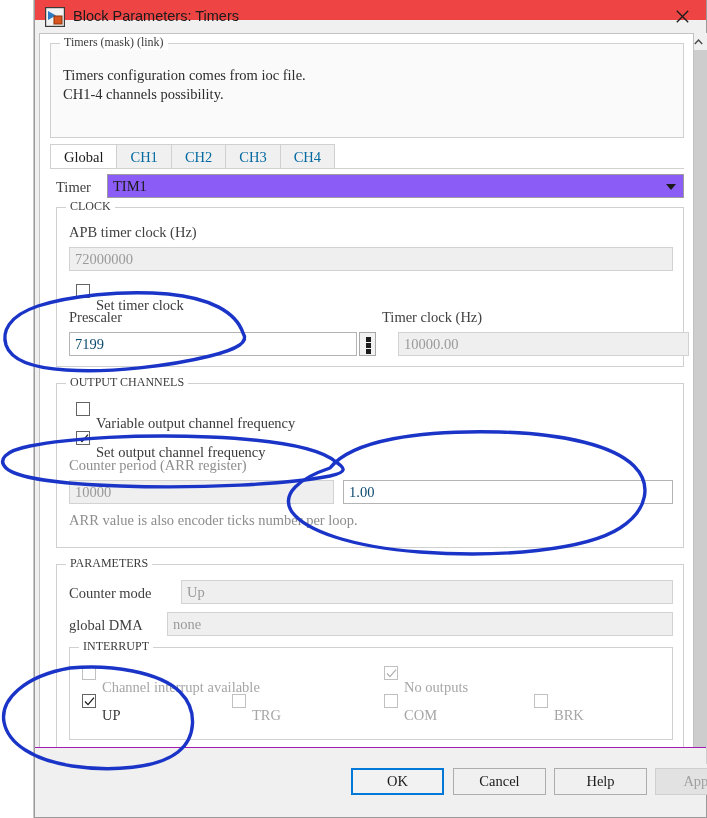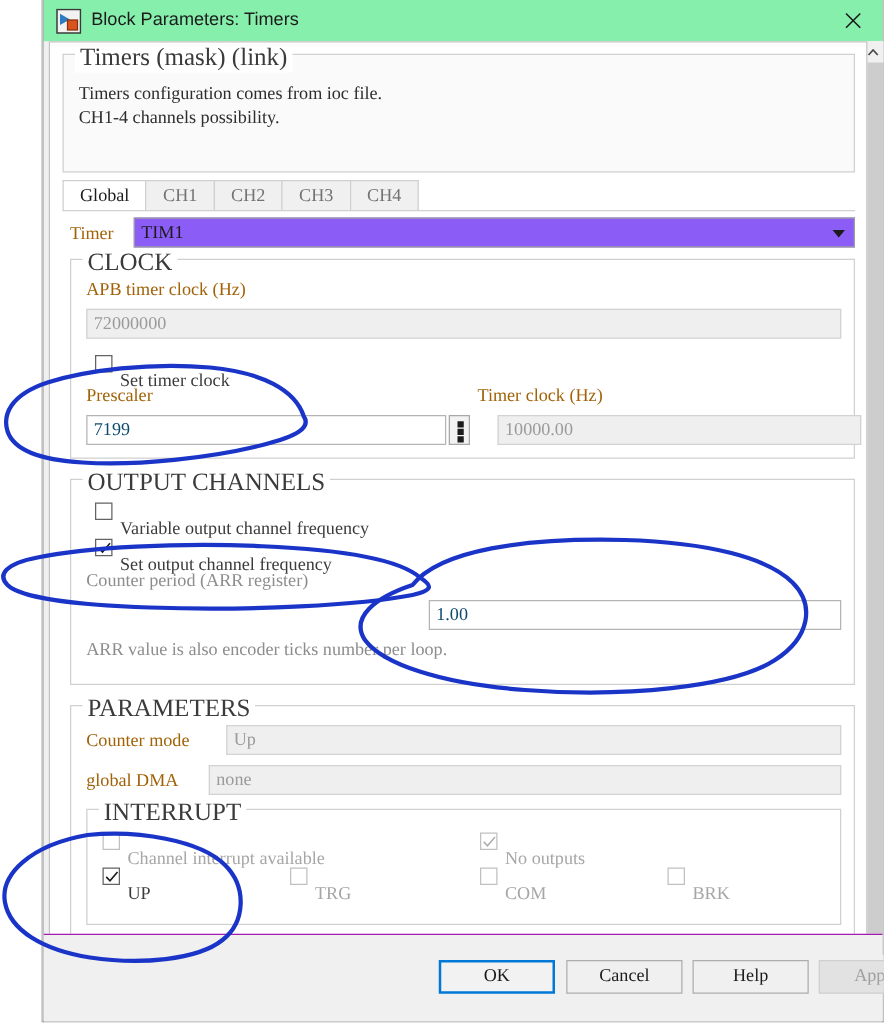--- a/index.html
+++ b/index.html
@@ -16,22 +16,22 @@
   }
   #left-strip{
     position:absolute;left:0;top:0;width:34px;height:818px;
     background:#ffffff;
   }
   #left-strip .edge{
     position:absolute;right:0;top:0;width:1px;height:818px;background:#c8c8c8;
   }
   
   #titlebar{
-    position:absolute;left:0;top:0;width:100%;height:34px;
-    background:#86efac;box-sizing:border-box;
+    position:absolute;left:0;top:0;width:100%;height:20px;
+    background:#ef4444;box-sizing:border-box;
   }
   #app-icon{
     position:absolute;left:10px;top:7px;width:20px;height:20px;
   }
   #title-text{
     position:absolute;left:38px;top:8px;
     font-family:"Liberation Sans",sans-serif;font-size:14.5px;color:#1b1b1b;
     white-space:nowrap;
   }
   #close-btn{
@@ -61,42 +61,42 @@
   #vscroll .thumb{
     position:absolute;left:0;top:17px;width:17px;height:714px;background:#cdcdcd;
   }
   .chev{position:absolute;left:4px;top:6px;}
   
   .group{
     position:absolute;border:1px solid #d0d0d0;box-sizing:border-box;
   }
   .group > .legend{
     position:absolute;top:-9px;left:9px;background:#ffffff;padding:0 4px;
-    font-size:20px;color:#3b3b3b;white-space:nowrap;
+    font-size:12px;color:#3b3b3b;white-space:nowrap;
   }
   #maskgroup{left:10px;top:9px;width:634px;height:95px;background:#fafafa;}
   #maskdesc{
     position:absolute;left:12px;top:22px;font-size:14.5px;color:#2d2d2d;
     line-height:19px;white-space:pre;
   }
   
   #tabs{position:absolute;left:10px;top:110px;height:25px;}
   .tab{
     position:relative;display:inline-block;height:25px;line-height:24px;
-    padding:0 13px;font-size:14.5px;color:#737373;box-sizing:border-box;
+    padding:0 13px;font-size:14.5px;color:#0369a1;box-sizing:border-box;
     background:#f0f0f0;border:1px solid #d0d0d0;border-bottom:none;
     margin-right:-1px;vertical-align:top;cursor:default;
   }
   .tab.active{background:#ffffff;color:#1b1b1b;}
   #tabpane{
     position:absolute;left:10px;top:134px;width:634px;height:600px;
     background:#ffffff;border-top:1px solid #d0d0d0;box-sizing:border-box;
   }
   
-  .lbl{position:absolute;font-size:14.5px;color:#a16207;white-space:nowrap;}
+  .lbl{position:absolute;font-size:14.5px;color:#404040;white-space:nowrap;}
   .lbl.dim{color:#8d8d8d;}
   .field{
     position:absolute;box-sizing:border-box;height:24px;
     border:1px solid #b4b4b4;background:#ffffff;
     font-size:14.5px;color:#0c4a6e;line-height:22px;padding:0 5px;
     white-space:nowrap;overflow:hidden;
   }
   .field.readonly{background:#efefef;border-color:#d2d2d2;color:#9a9a9a;}
   .combo{
     position:absolute;box-sizing:border-box;height:24px;
@@ -240,20 +240,21 @@
           <div class="cbrow" style="left:19px;top:45px;">
             <span class="cbox">
               <svg class="tick" width="11" height="11" viewBox="0 0 11 11">
                 <polyline points="1,5.5 4,8.6 10,1.6" fill="none" stroke="#1b1b1b" stroke-width="1.3"></polyline>
               </svg>
             </span>
             <span class="cbtext">Set output channel frequency</span>
           </div>
 
           <div class="lbl dim" style="left:12px;top:73px;">Counter period (ARR register)</div>
+          <div class="field readonly" style="left:12px;top:96px;width:265px;">10000</div>
 
           <div class="field" style="left:286px;top:96px;width:330px;">1.00</div>
 
           <div class="lbl dim" style="left:12px;top:128px;">ARR value is also encoder ticks number per loop.</div>
         </div>
 
         <div class="group" style="left:6px;top:395px;width:628px;height:195px;">
           <div class="legend">PARAMETERS</div>
 
           <div class="lbl" style="left:12px;top:20px;">Counter mode</div>

